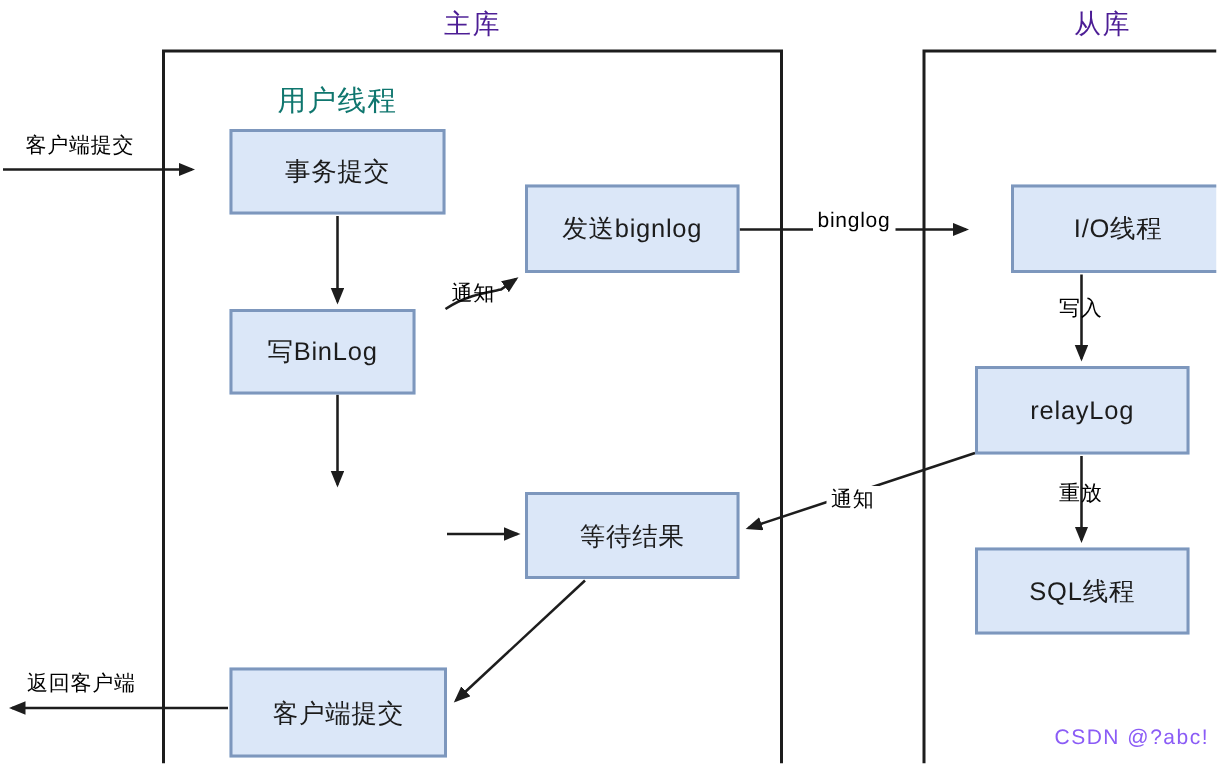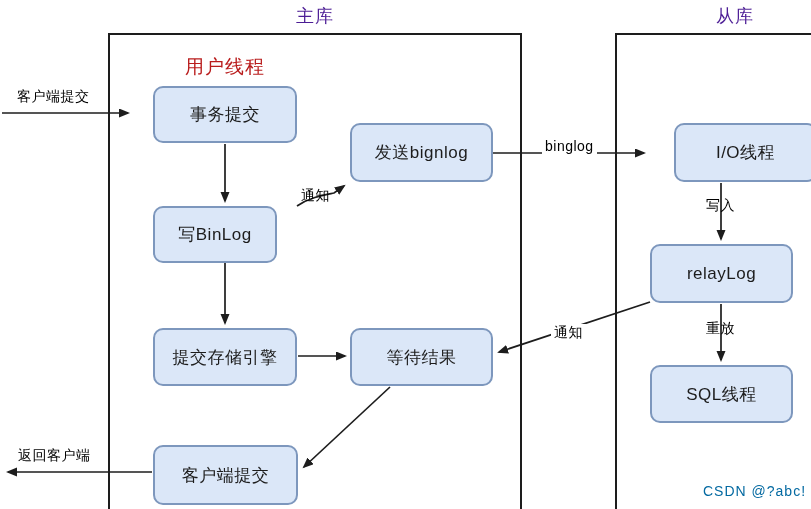--- a/index.html
+++ b/index.html
@@ -26,33 +26,33 @@
     font-size: 18px;
     font-weight: 500;
     color: #4c1d95;
     text-align: center;
     letter-spacing: 1px;
   }
   .node {
     position: absolute;
     background: #dbe7f8;
     border: 2px solid #7d97bd;
-    border-radius: 10px;
+    border-radius: 0;
     display: flex;
     align-items: center;
     justify-content: center;
     font-size: 17px;
     color: #1c1c1c;
     box-sizing: border-box;
     letter-spacing: 0.5px;
   }
   .free-label {
     position: absolute;
     font-size: 19px;
-    color: #b91c1c;
+    color: #0f766e;
     text-align: center;
     letter-spacing: 1px;
   }
   .edge-label {
     position: absolute;
     font-size: 14px;
     color: #000000;
     white-space: nowrap;
     letter-spacing: 0.5px;
   }
@@ -64,21 +64,21 @@
     position: absolute;
     left: 0;
     top: 0;
     width: 811px;
     height: 509px;
     pointer-events: none;
   }
   .watermark {
     position: absolute;
     font-size: 14px;
-    color: #0369a1;
+    color: #8b5cf6;
     letter-spacing: 1px;
   }
 </style>
 </head>
 <body>
 
 <div id="stage">
 
   <div class="container-rect" style="left:108px; top:33px; width:410px; height:490px;"></div>
   <div class="container-rect" style="left:615px; top:33px; width:250px; height:490px;"></div>
@@ -102,21 +102,20 @@
     <path d="M721,304 V360" stroke="#1d1d1d" stroke-width="1.7" fill="none" marker-end="url(#ah)"></path>
     <path d="M650,302 L499,352" stroke="#1d1d1d" stroke-width="1.7" fill="none" marker-end="url(#ah)"></path>
     <path d="M390,387 L304,467" stroke="#1d1d1d" stroke-width="1.7" fill="none" marker-end="url(#ah)"></path>
     <path d="M152,472 H8" stroke="#1d1d1d" stroke-width="1.7" fill="none" marker-end="url(#ah)"></path>
   </svg>
 
   <div class="free-label" style="left:153px; top:54px; width:144px;">用户线程</div>
 
   <div class="node" style="left:153px; top:86px; width:144px; height:57px;">事务提交</div>
   <div class="node" style="left:153px; top:206px; width:124px; height:57px;">写BinLog</div>
-  <div class="node" style="left:153px; top:328px; width:144px; height:58px;">提交存储引擎</div>
   <div class="node" style="left:153px; top:445px; width:145px; height:60px;">客户端提交</div>
   <div class="node" style="left:350px; top:123px; width:143px; height:59px;">发送bignlog</div>
   <div class="node" style="left:350px; top:328px; width:143px; height:58px;">等待结果</div>
   <div class="node" style="left:650px; top:123px; width:143px; height:59px;margin-left:24px;">I/O线程</div>
   <div class="node" style="left:650px; top:244px; width:143px; height:59px;">relayLog</div>
   <div class="node" style="left:650px; top:365px; width:143px; height:58px;">SQL线程</div>
 
   <div class="edge-label" style="left:17px; top:88px;">客户端提交</div>
   <div class="edge-label" style="left:301px; top:187px;">通知</div>
   <div class="edge-label on-line" style="left:542px; top:138px;">binglog</div>

